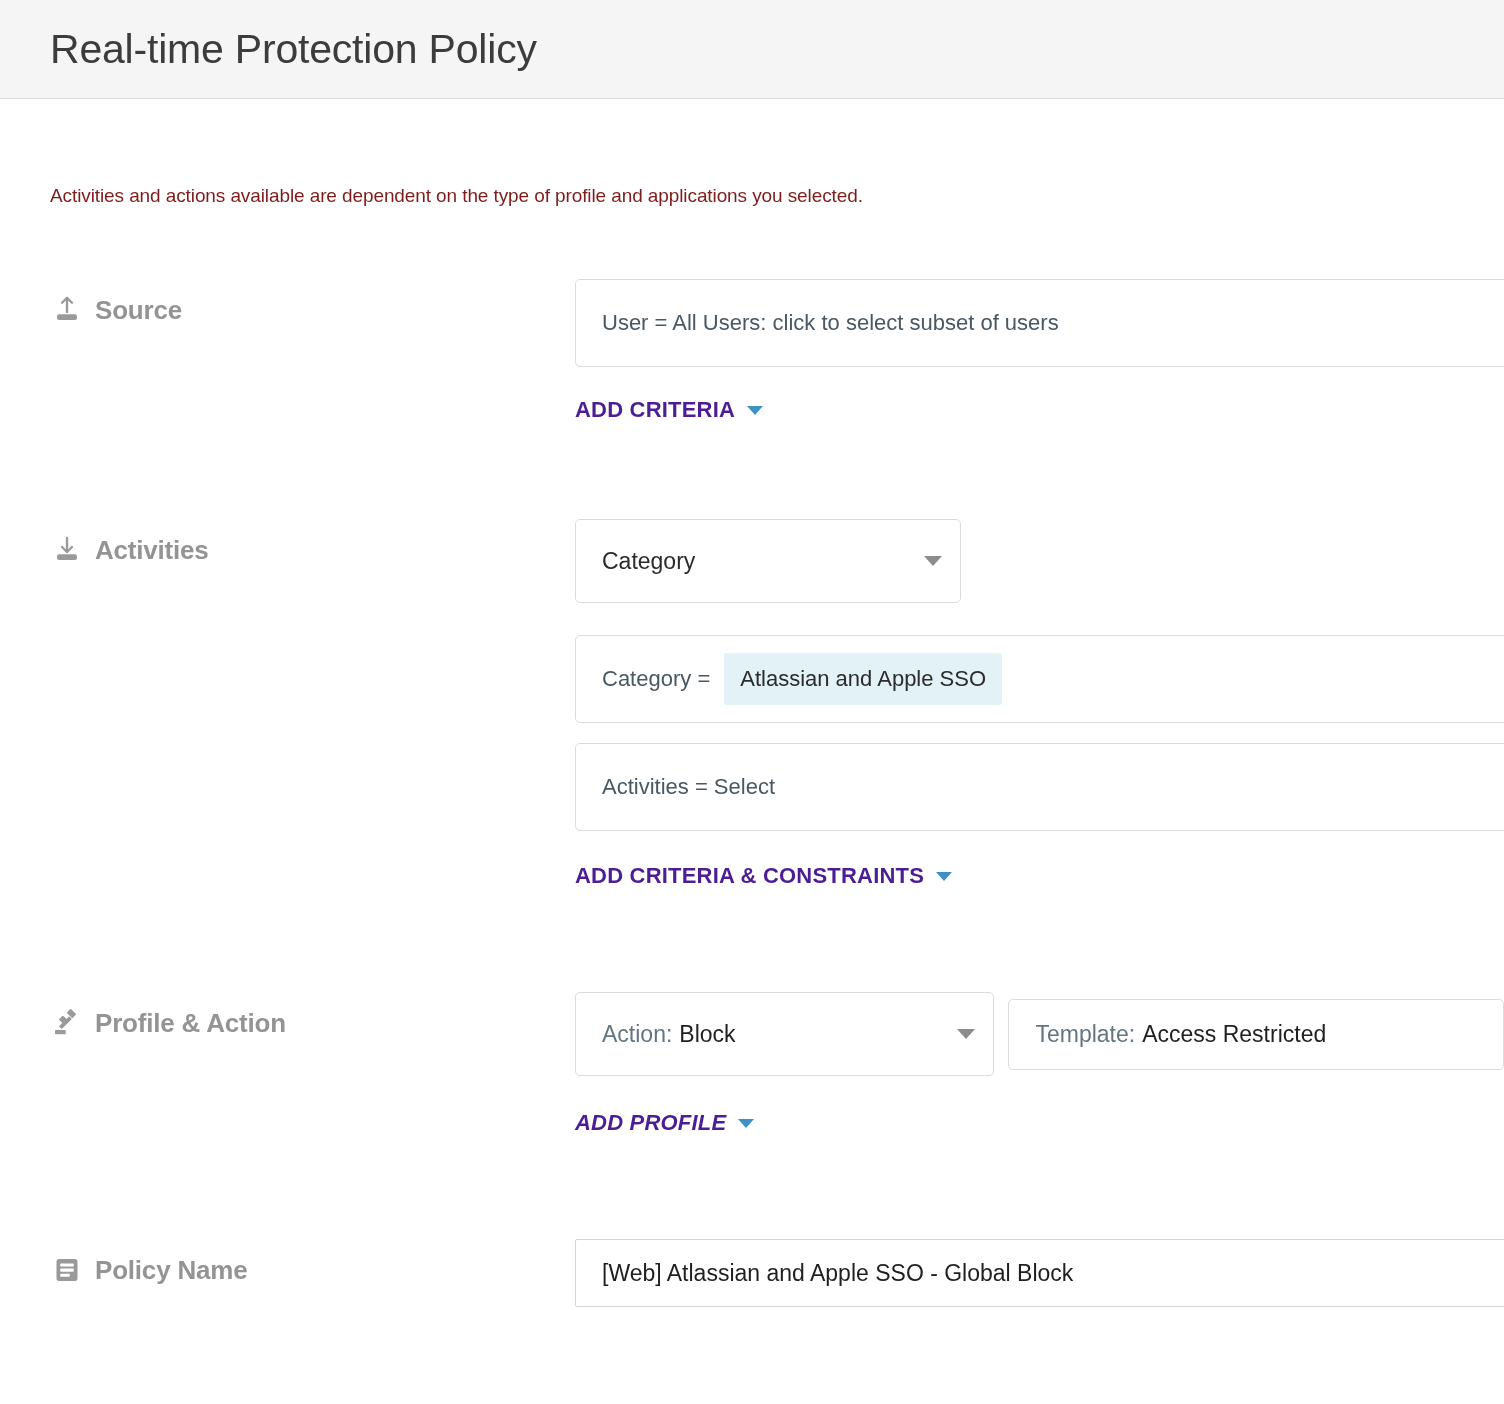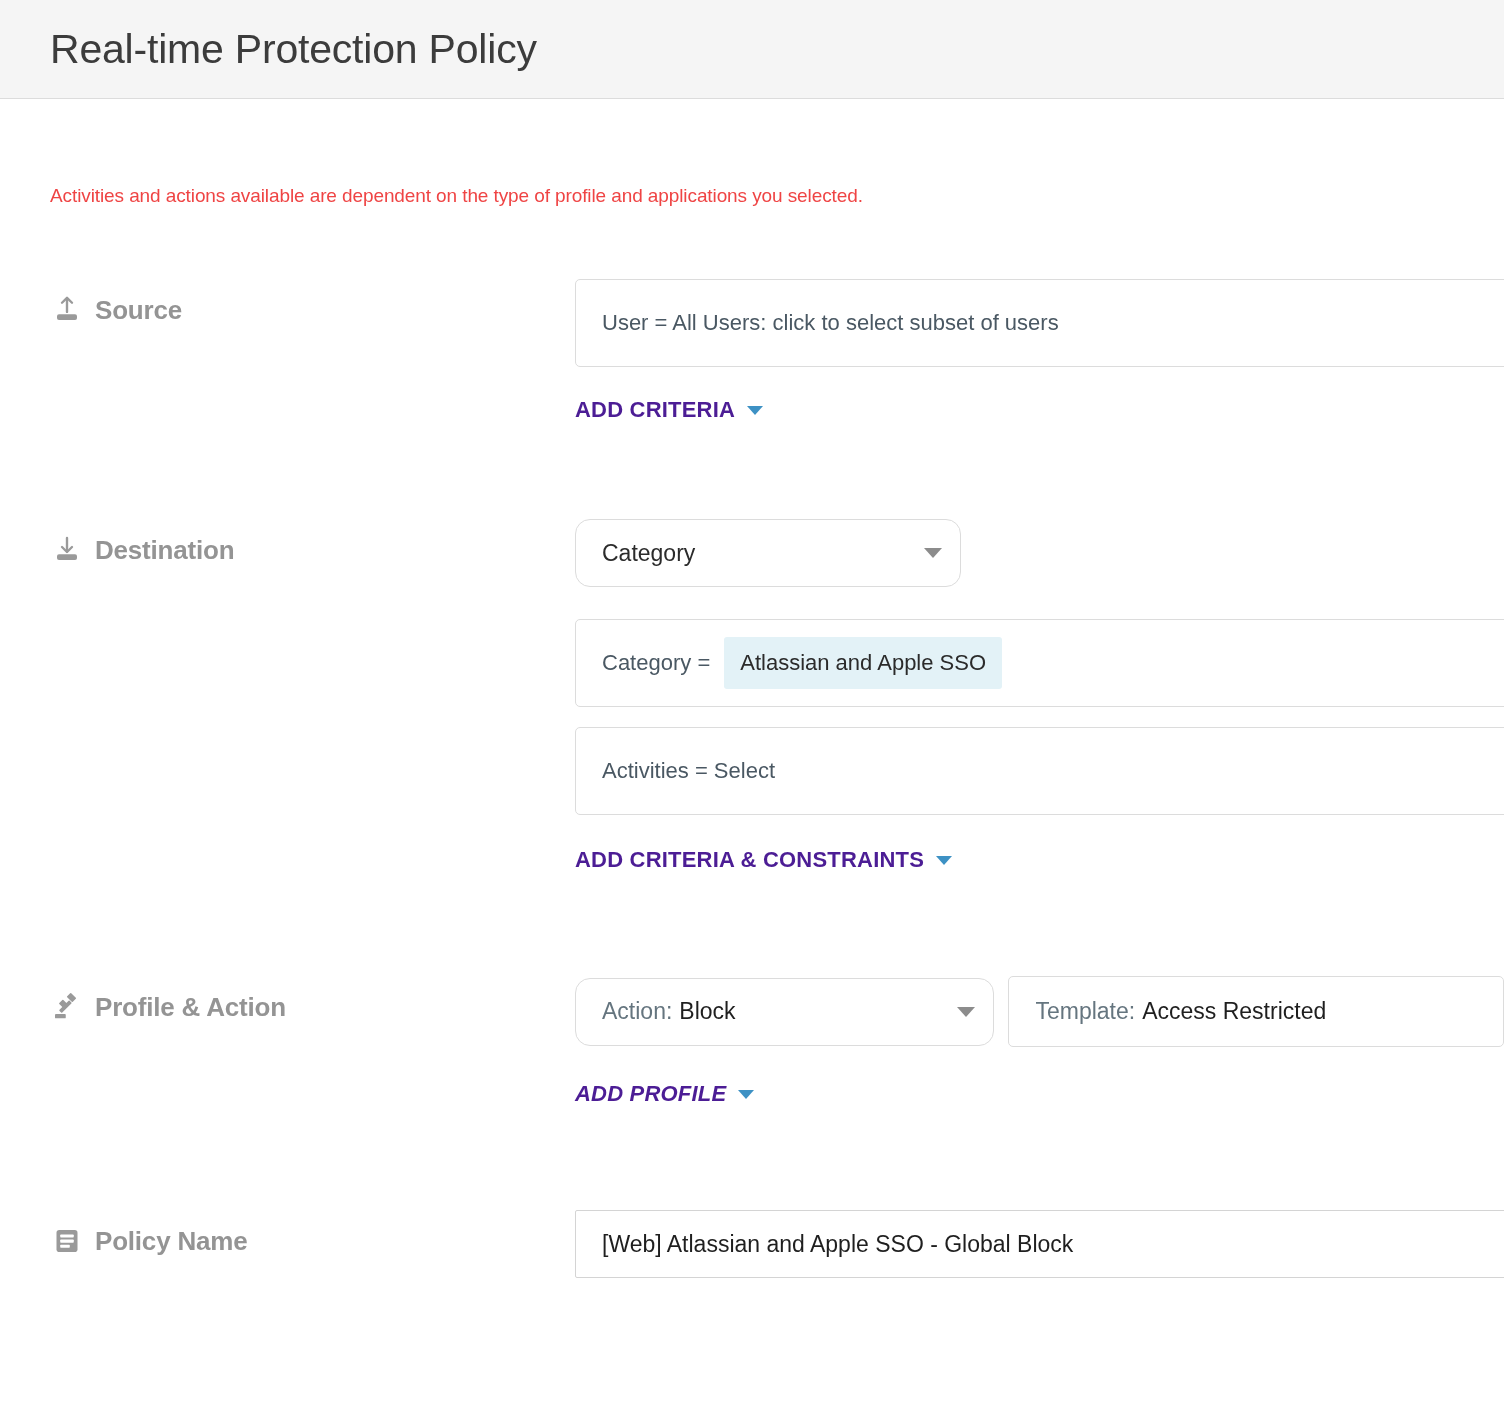--- a/index.html
+++ b/index.html
@@ -28,21 +28,21 @@
     white-space: nowrap;
   }
 
   
   .form-body {
     padding: 0 0 0 50px;
   }
   .intro-text {
     margin-top: 86px;
     font-size: 19px;
-    color: #ef4444;
+    color: #7f1d1d;
     font-weight: 400;
     letter-spacing: -0.1px;
   }
 
   .form-row {
     display: flex;
     align-items: flex-start;
   }
   .row-source      { margin-top: 72px; }
   .row-destination { margin-top: 96px; }
@@ -101,23 +101,23 @@
     padding: 13px 16px;
     border-radius: 3px;
     margin-left: 14px;
     white-space: nowrap;
   }
   .chip-prefix { color: #4a5863; white-space: nowrap; }
 
   
   .select-box {
     border: 1px solid #dcdcdc;
-    border-radius: 15px;
-    background: #ffffff;
-    height: 68px;
+    border-radius: 5px;
+    background: #ffffff;
+    height: 84px;
     display: inline-flex;
     align-items: center;
     justify-content: space-between;
     padding: 0 18px 0 26px;
     font-size: 23px;
     color: #2b2b2b;
     position: relative;
   }
   .select-category { width: 386px; }
   .select-action   { width: 474px; }
@@ -217,21 +217,21 @@
 
   <div class="form-row row-destination">
     <div class="row-label">
       <span class="label-icon">
         <svg width="30" height="30" viewBox="0 0 24 24" aria-hidden="true">
           <path d="M12 2.3 L12 13.3" stroke="#9a9a9a" stroke-width="1.9" fill="none" stroke-linecap="round"></path>
           <path d="M8 9.6 L12 13.6 L16 9.6" stroke="#9a9a9a" stroke-width="1.9" fill="none" stroke-linecap="round" stroke-linejoin="round"></path>
           <rect x="4" y="15.4" width="16" height="4.6" rx="1.6" fill="#9a9a9a"></rect>
         </svg>
       </span>
-      <span>Destination</span>
+      <span>Activities</span>
     </div>
     <div class="row-fields">
 
       <div class="select-box select-category">
         <span>Category</span>
         <span class="caret"></span>
       </div>
 
       <div style="height:32px"></div>
 

